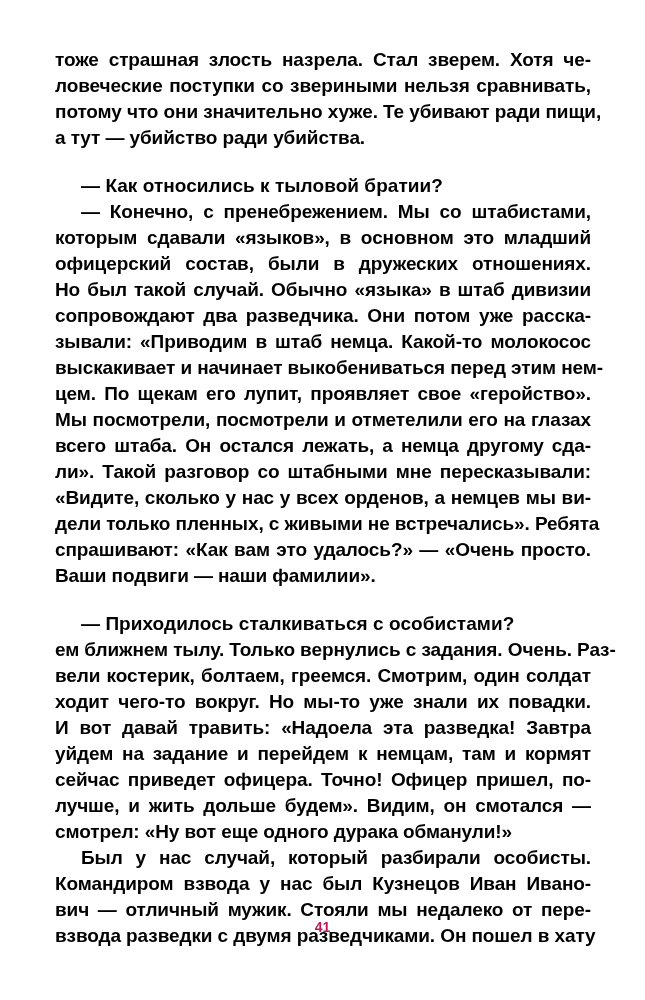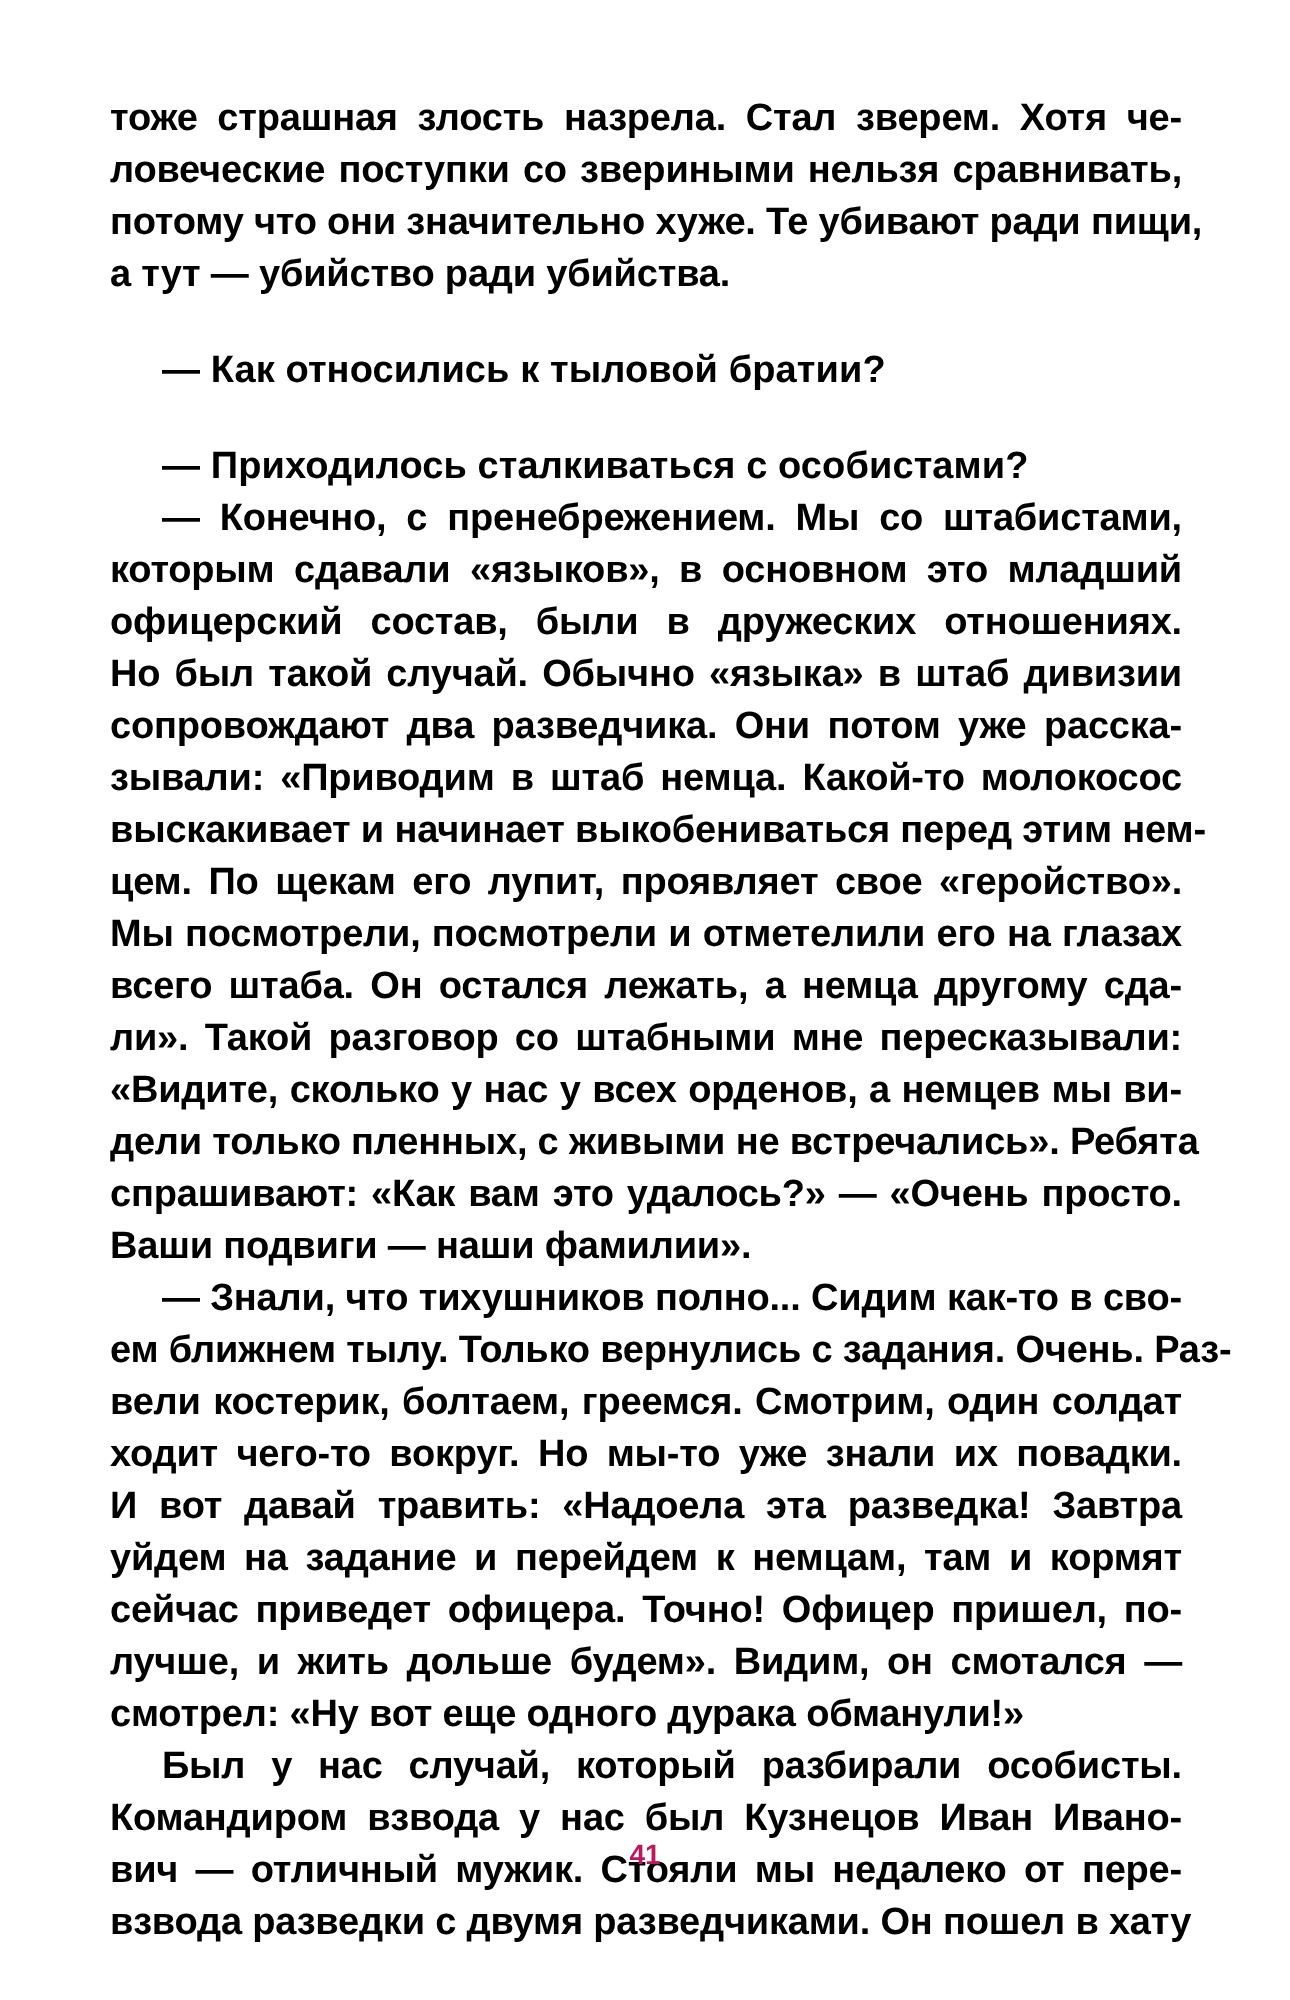--- a/index.html
+++ b/index.html
@@ -84,42 +84,41 @@
   <div id="textblock">
       <div class="para">
         <div class="line">тоже страшная злость назрела. Стал зверем. Хотя че-</div>
         <div class="line">ловеческие поступки со звериными нельзя сравнивать,</div>
         <div class="line">потому что они значительно хуже. Те убивают ради пищи,</div>
         <div class="line flush">а тут — убийство ради убийства.</div>
       </div>
       <div class="para heading gap-before">
         <div class="line flush"><span class="indent"></span><span>— Как относились к тыловой братии?</span></div>
       </div>
-      <div class="para heading gap-before">
-        <div class="line flush"><span class="indent"></span><span>— Приходилось сталкиваться с особистами?</span></div>
-      </div>
       <div class="para">
         <div class="line" style="text-align: justify; text-align-last: justify;"><span class="indent"></span><span>— Конечно, с пренебрежением. Мы со штабистами,</span></div>
         <div class="line">которым сдавали «языков», в основном это младший</div>
         <div class="line">офицерский состав, были в дружеских отношениях.</div>
         <div class="line">Но был такой случай. Обычно «языка» в штаб дивизии</div>
         <div class="line">сопровождают два разведчика. Они потом уже расска-</div>
         <div class="line">зывали: «Приводим в штаб немца. Какой-то молокосос</div>
         <div class="line">выскакивает и начинает выкобениваться перед этим нем-</div>
         <div class="line">цем. По щекам его лупит, проявляет свое «геройство».</div>
         <div class="line">Мы посмотрели, посмотрели и отметелили его на глазах</div>
         <div class="line">всего штаба. Он остался лежать, а немца другому сда-</div>
         <div class="line">ли». Такой разговор со штабными мне пересказывали:</div>
         <div class="line">«Видите, сколько у нас у всех орденов, а немцев мы ви-</div>
         <div class="line">дели только пленных, с живыми не встречались». Ребята</div>
         <div class="line">спрашивают: «Как вам это удалось?» — «Очень просто.</div>
         <div class="line flush">Ваши подвиги — наши фамилии».</div>
       </div>
+      <div class="para heading gap-before">
+        <div class="line flush"><span class="indent"></span><span>— Приходилось сталкиваться с особистами?</span></div>
+      </div>
       <div class="para">
-        <div class="line" style="text-align: justify; text-align-last: justify;"><span class="indent"></span><span>— Знали, что тихушников полно... Сидим как-то в сво-</span></div>
         <div class="line">ем ближнем тылу. Только вернулись с задания. Очень. Раз-</div>
         <div class="line">вели костерик, болтаем, греемся. Смотрим, один солдат</div>
         <div class="line">ходит чего-то вокруг. Но мы-то уже знали их повадки.</div>
         <div class="line">И вот давай травить: «Надоела эта разведка! Завтра</div>
         <div class="line">уйдем на задание и перейдем к немцам, там и кормят</div>
         <div class="line">сейчас приведет офицера. Точно! Офицер пришел, по-</div>
         <div class="line">лучше, и жить дольше будем». Видим, он смотался —</div>
         <div class="line flush">смотрел: «Ну вот еще одного дурака обманули!»</div>
       </div>
       <div class="para">

